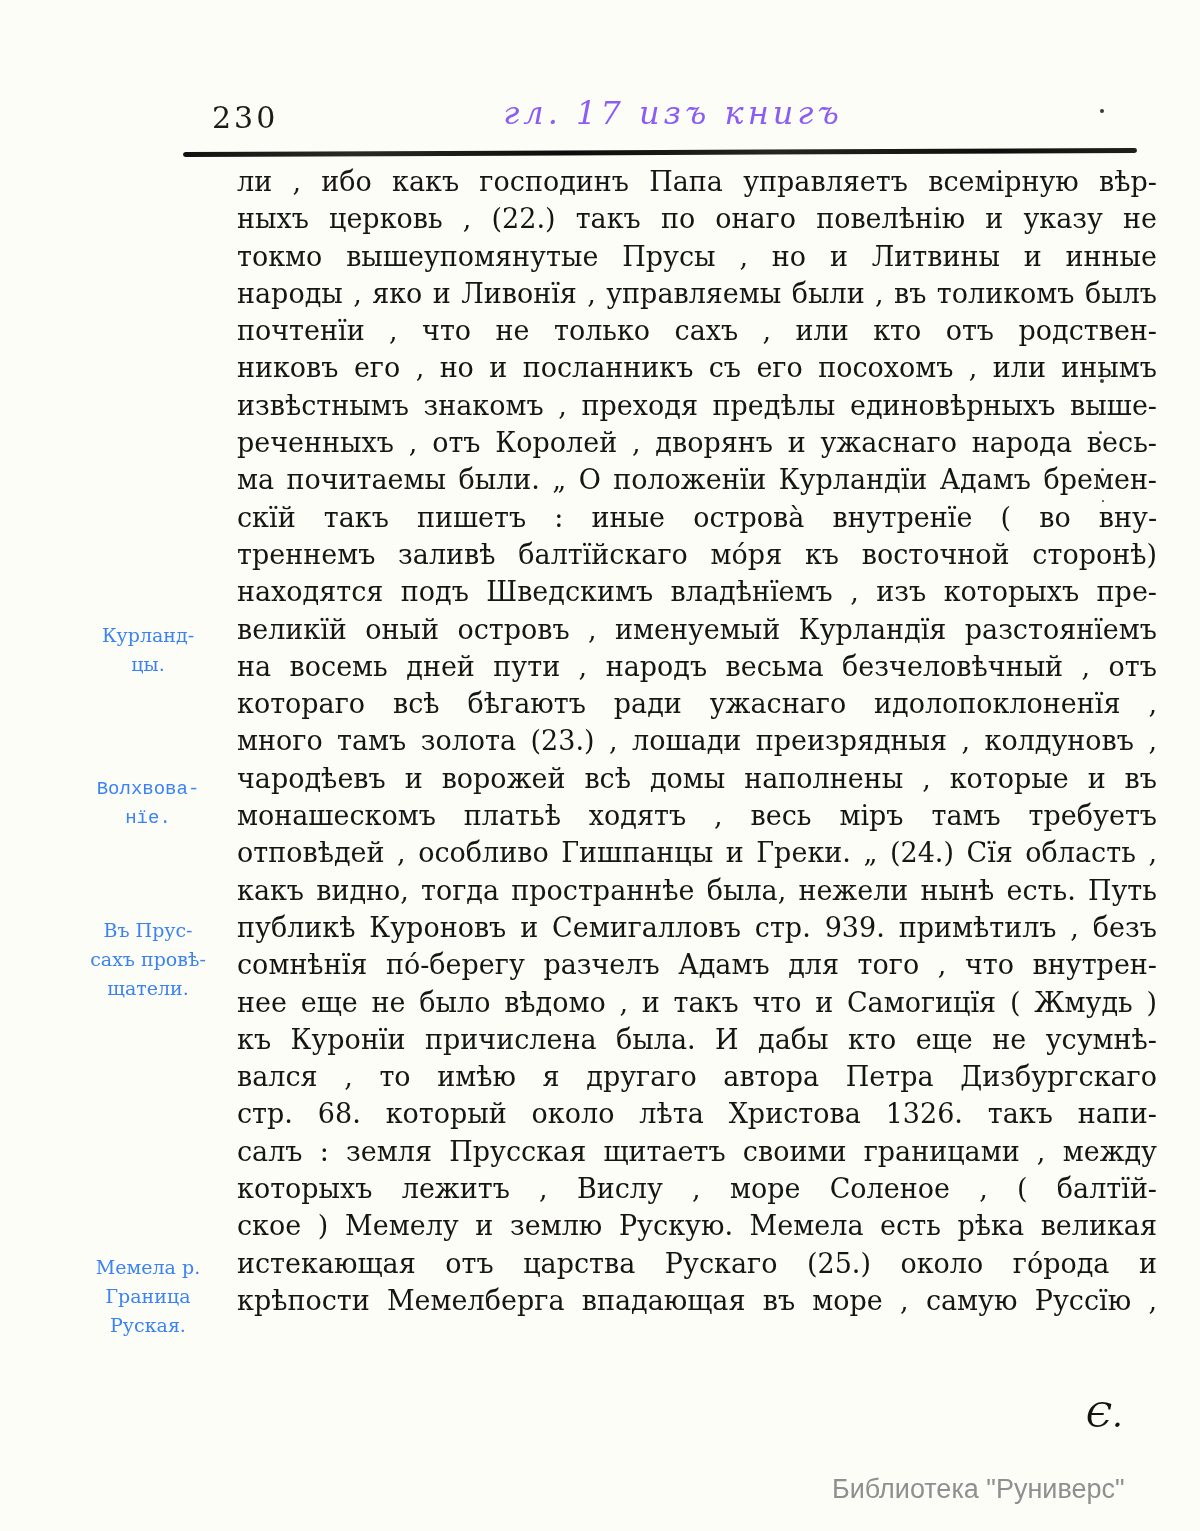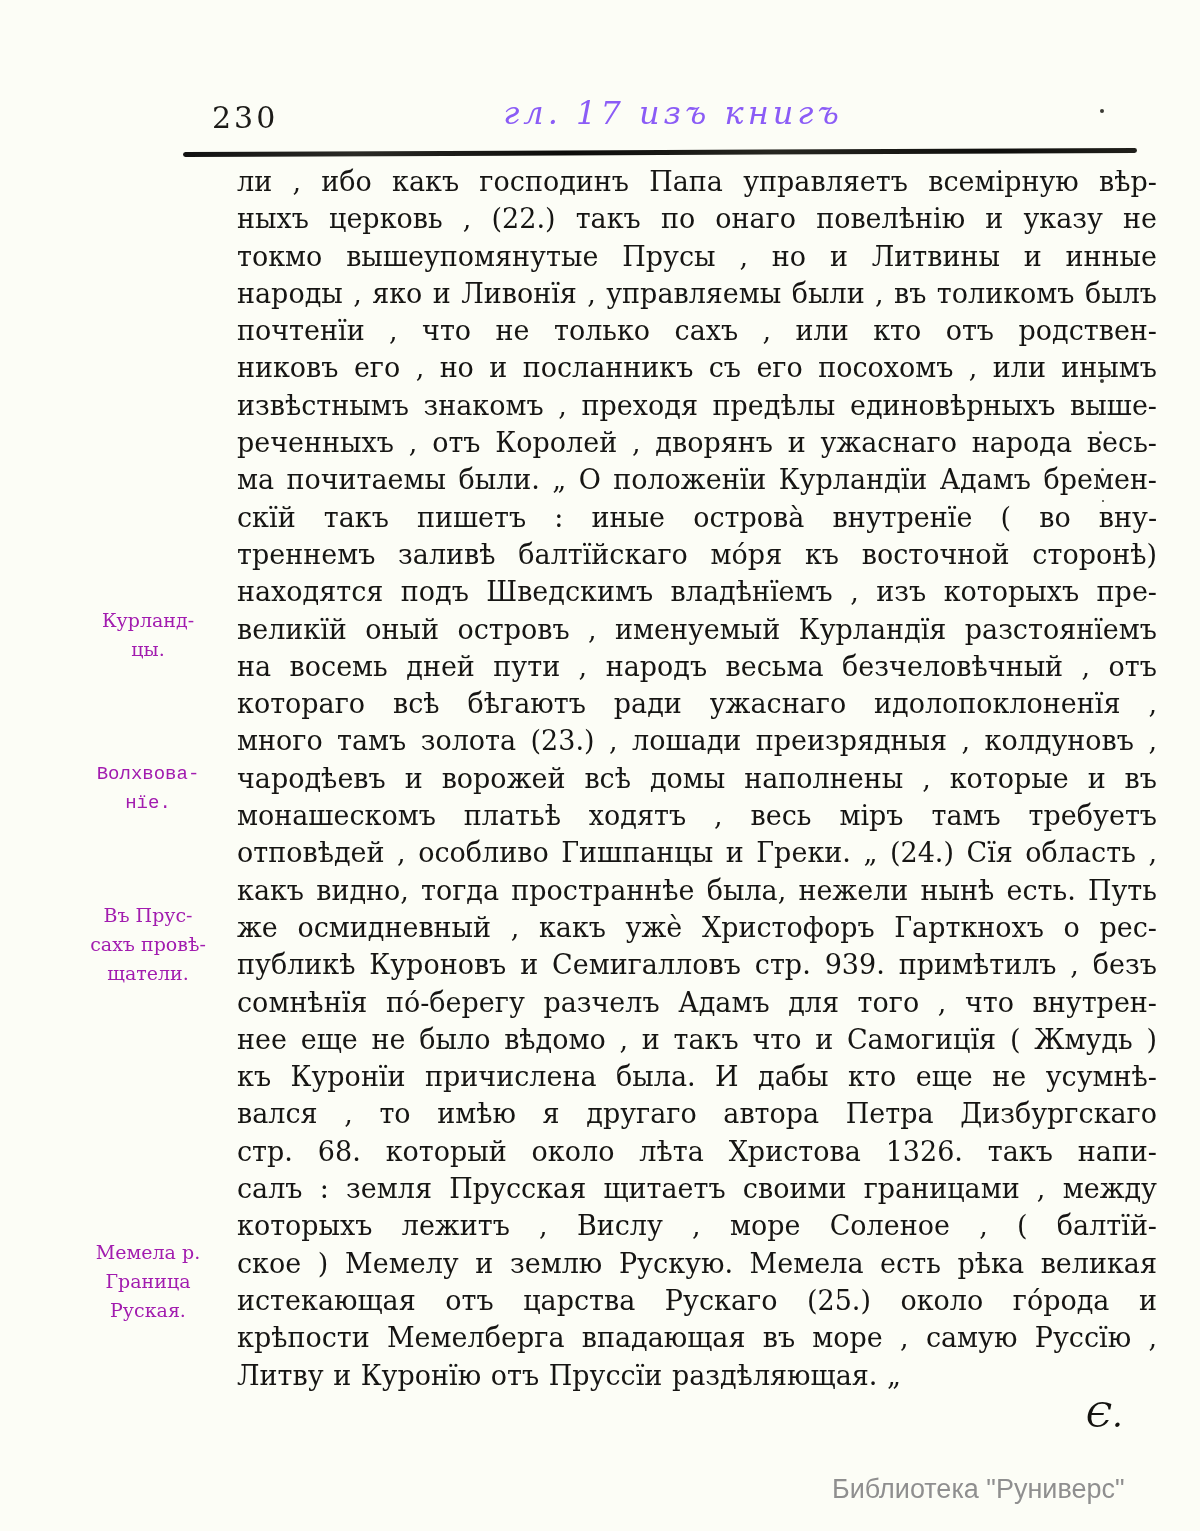--- a/index.html
+++ b/index.html
@@ -16,21 +16,21 @@
         background:linear-gradient(90deg,#111 0%,#2a2a25 18%,#0c0c0a 40%,#262620 62%,#0e0e0c 85%,#20201b 100%);
         border-radius:3px;transform:rotate(-0.25deg);}
 
   .body-text{position:absolute;left:213px;top:163px;width:920px;
         font-size:27px;line-height:37.3px;color:#161513;margin-left:24px;}
   .bline{white-space:nowrap;text-align:justify;text-align-last:justify;
         height:37.3px;overflow:visible;word-spacing:1px;}
   .bline.last{text-align-last:left;}
 
   .margin-note{position:absolute;left:86px;width:124px;text-align:center;
-        font-size:19px;line-height:29px;color:#a21caf;}
+        font-size:19px;line-height:29px;color:#3b82f6;margin-top:15px;}
   .note-0{top:606px;}
   .note-1{top:760px;font-family:Liberation Mono, monospace;}
   .note-2{top:901px;}
   .note-3{top:1238px;}
 
   .signature{position:absolute;left:1086px;top:1395px;font-size:34px;
         font-style:italic;color:#14130f;}
 
   .watermark{position:absolute;left:832px;top:1474px;width:360px;
         font-family:"Liberation Sans","DejaVu Sans",sans-serif;
@@ -68,33 +68,31 @@
       <div class="bline">треннемъ заливѣ балтїйскаго мо́ря къ восточной сторонѣ)</div>
       <div class="bline">находятся подъ Шведскимъ владѣнїемъ , изъ которыхъ пре-</div>
       <div class="bline">великїй оный островъ , именуемый Курландїя разстоянїемъ</div>
       <div class="bline">на восемь дней пути , народъ весьма безчеловѣчный , отъ</div>
       <div class="bline">котораго всѣ бѣгаютъ ради ужаснаго идолопоклоненїя ,</div>
       <div class="bline">много тамъ золота (23.) , лошади преизрядныя , колдуновъ ,</div>
       <div class="bline">чародѣевъ и ворожей всѣ домы наполнены , которые и въ</div>
       <div class="bline">монашескомъ платьѣ ходятъ , весь міръ тамъ требуетъ</div>
       <div class="bline">отповѣдей , особливо Гишпанцы и Греки. „ (24.) Сїя область ,</div>
       <div class="bline">какъ видно, тогда пространнѣе была, нежели нынѣ есть. Путь</div>
-      <div class="bline">же осмидневный , какъ ужѐ Христофоръ Гарткнохъ о рес-</div>
       <div class="bline">публикѣ Куроновъ и Семигалловъ стр. 939. примѣтилъ , безъ</div>
       <div class="bline">сомнѣнїя по́-берегу разчелъ Адамъ для того , что внутрен-</div>
       <div class="bline">нее еще не было вѣдомо , и такъ что и Самогицїя ( Жмудь )</div>
       <div class="bline">къ Куронїи причислена была.  И дабы кто еще не усумнѣ-</div>
       <div class="bline">вался , то имѣю я другаго автора Петра Дизбургскаго</div>
       <div class="bline">стр. 68. который около лѣта Христова 1326. такъ напи-</div>
       <div class="bline">салъ : земля Прусская щитаетъ своими границами , между</div>
       <div class="bline">которыхъ лежитъ , Вислу , море Соленое , ( балтїй-</div>
       <div class="bline">ское ) Мемелу и землю Рускую.  Мемела есть рѣка великая</div>
       <div class="bline">истекающая отъ царства Рускаго (25.) около го́рода и</div>
       <div class="bline">крѣпости Мемелберга впадающая въ море , самую Руссїю ,</div>
-      <div class="bline last">Литву и Куронїю отъ Пруссїи раздѣляющая. „</div>
     </div>
 
   <div class="margin-note note-0">
       <div>Курланд-</div>
       <div>цы.</div>
     </div>
   <div class="margin-note note-1">
       <div>Волхвова-</div>
       <div>нїе.</div>
     </div>

